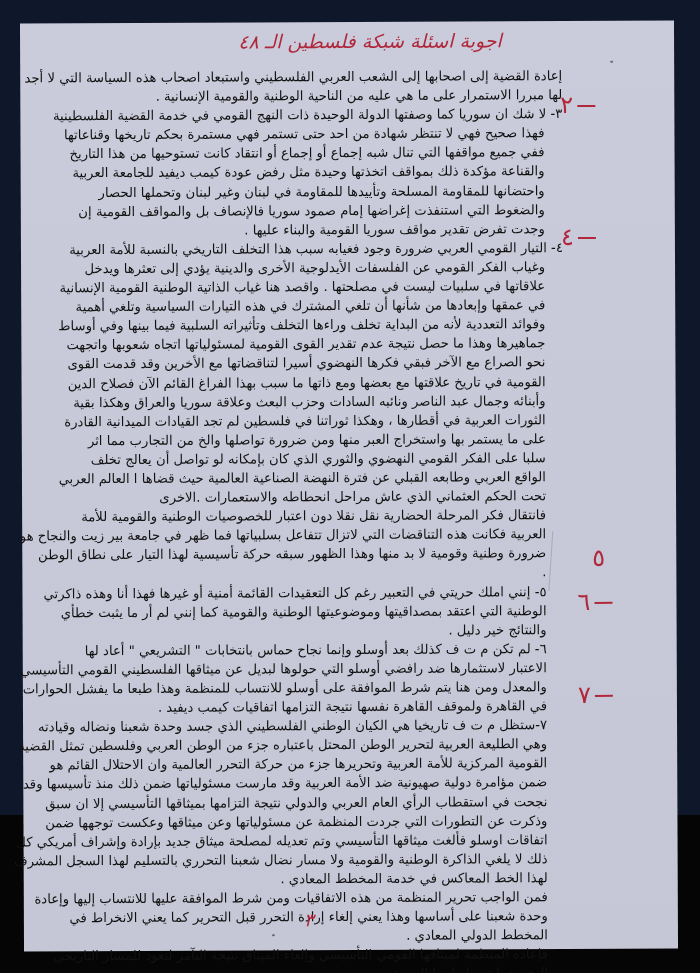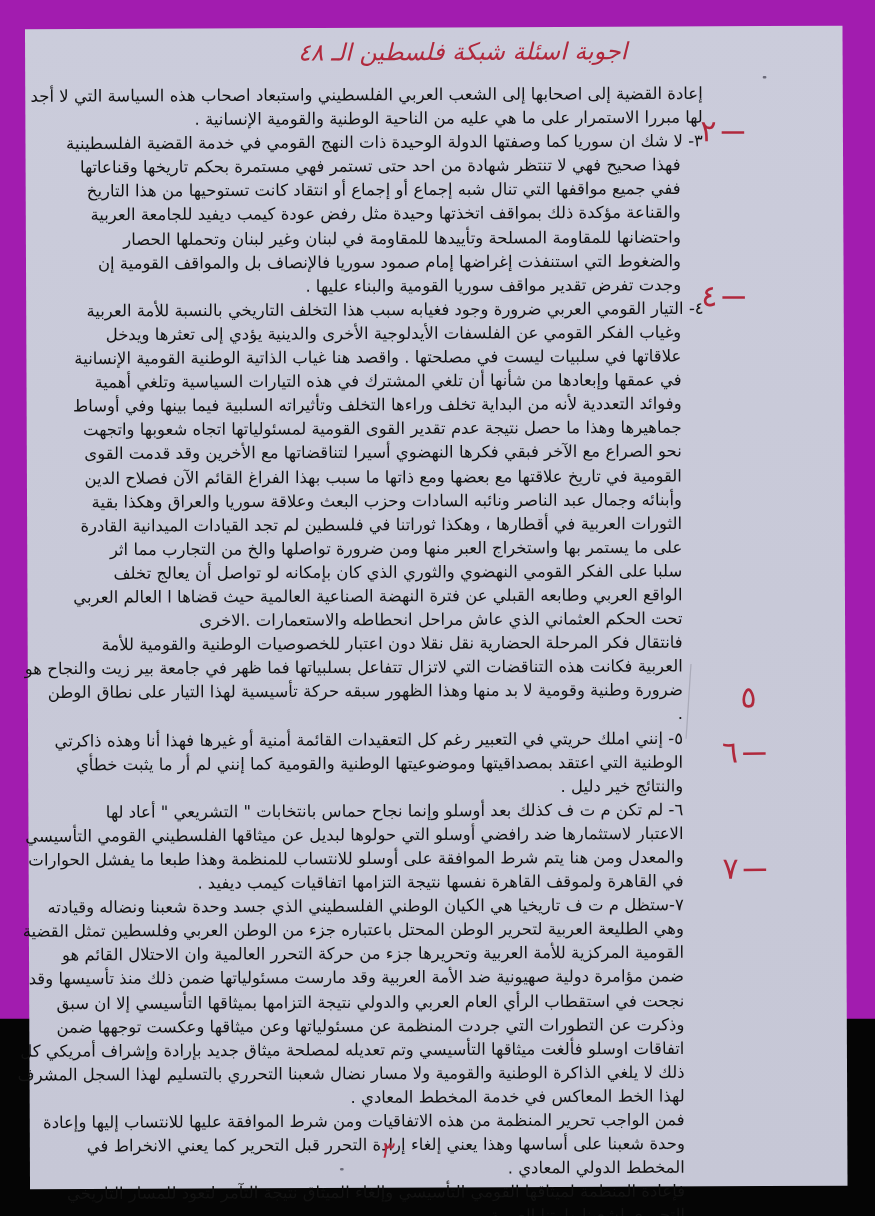--- a/index.html
+++ b/index.html
@@ -7,21 +7,21 @@
     padding: 0;
     background: #050505;
     width: 700px;
     height: 973px;
     overflow: hidden;
   }
   .scan {
     position: relative;
     width: 700px;
     height: 815px;
-    background: #a21caf;
+    background: #0f172a;
   }
   .paper {
     position: absolute;
     left: 22px;
     top: 22px;
     width: 654px;
     height: 928px;
     background: #c9cad9;
     background: linear-gradient(180deg, #cbccdb 0%, #c8c9d8 50%, #c6c7d6 100%);
     transform: rotate(-0.25deg);

